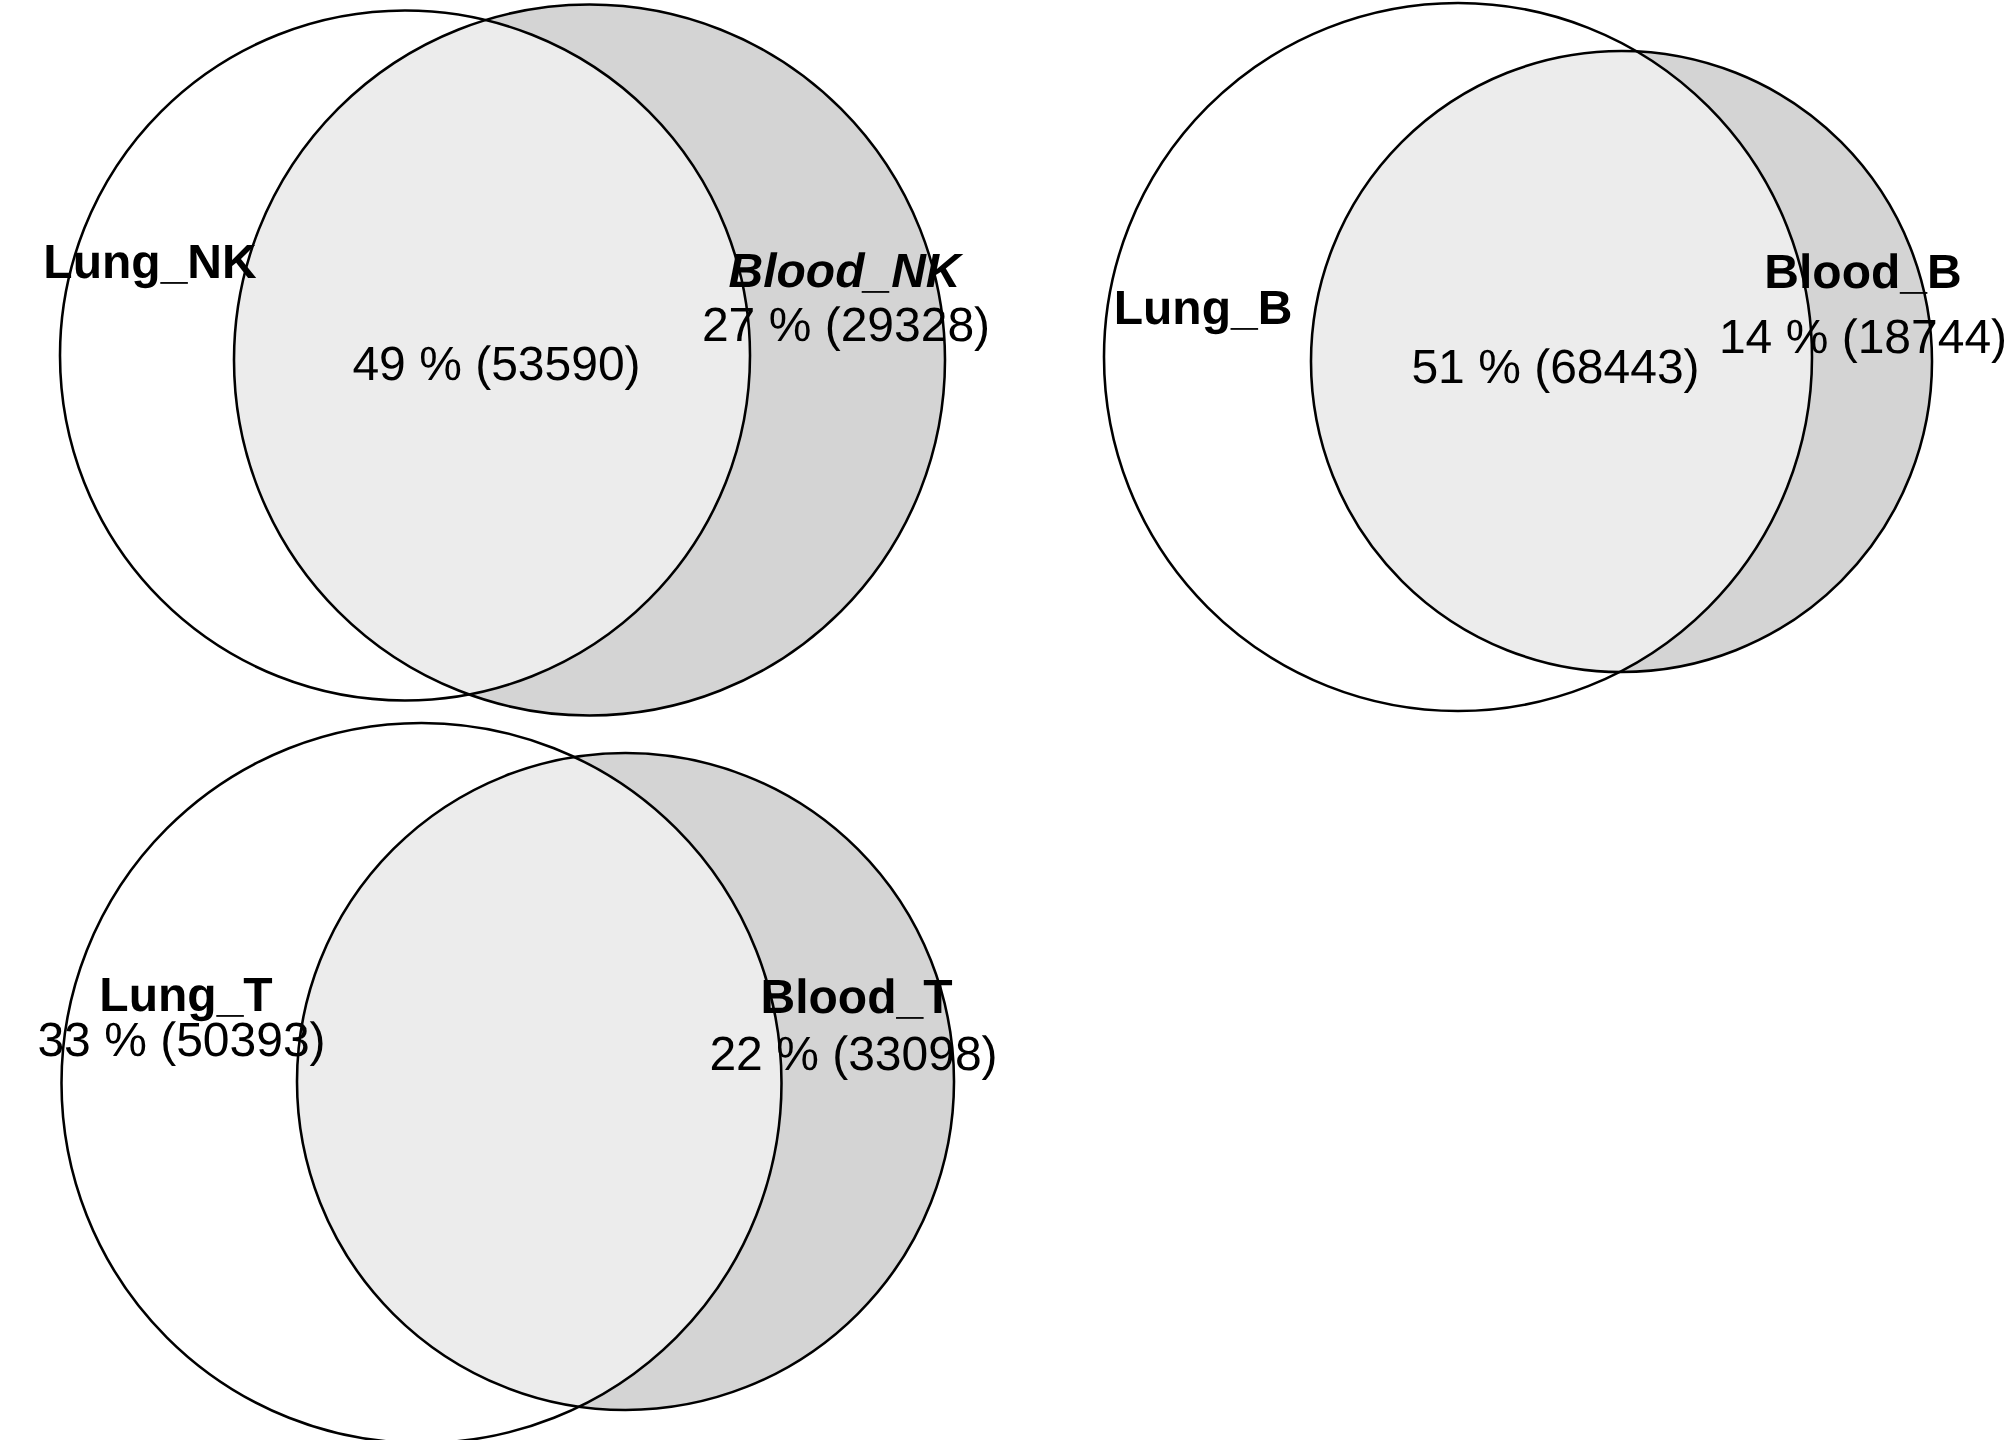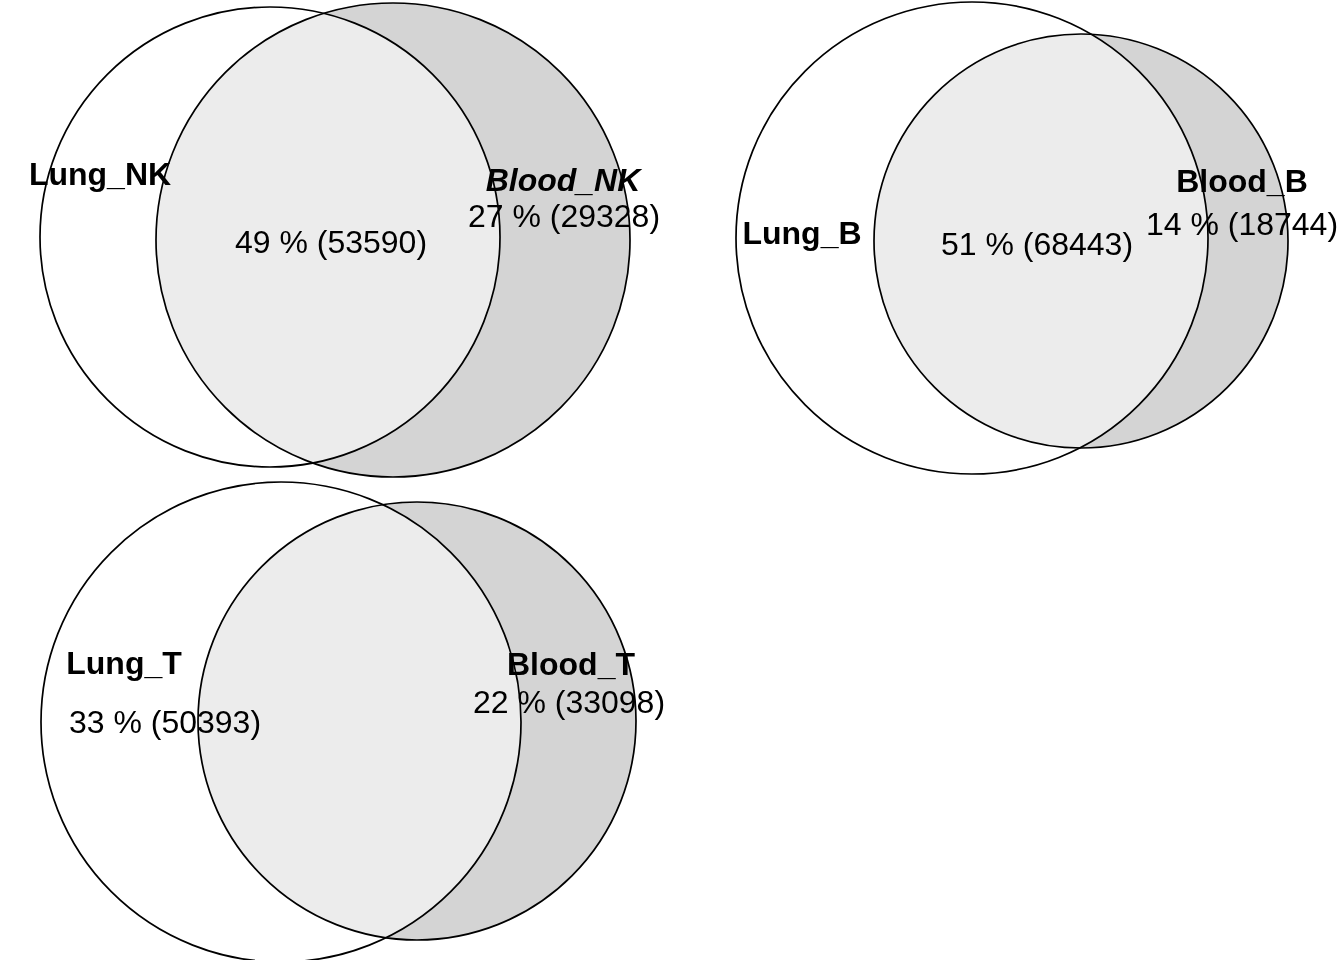--- a/index.html
+++ b/index.html
@@ -77,23 +77,23 @@
       <circle cx="281" cy="722" r="240" fill="none" stroke-width="1.7" stroke="#000000"></circle>
       <circle cx="417" cy="721" r="219" fill="none" stroke-width="1.7" stroke="#000000"></circle>
     </g>
   </svg>
 
   <div class="lbl name" style="left:100px;  top:174px;">Lung_NK</div>
   <div class="lbl value" style="left:331px;  top:242px;">49 % (53590)</div>
   <div class="lbl name" style="left:563px;  top:180px;font-style:italic;">Blood_NK</div>
   <div class="lbl value" style="left:564px;  top:216px;">27 % (29328)</div>
 
-  <div class="lbl name" style="left:802px;  top:205px;margin-top:28px;">Lung_B</div>
+  <div class="lbl name" style="left:802px;  top:205px;">Lung_B</div>
   <div class="lbl value" style="left:1037px; top:244px;">51 % (68443)</div>
   <div class="lbl name" style="left:1242px; top:181px;">Blood_B</div>
   <div class="lbl value" style="left:1242px; top:224px;">14 % (18744)</div>
 
   <div class="lbl name" style="left:124px;  top:663px;">Lung_T</div>
-  <div class="lbl value" style="left:121px;  top:722px;margin-left:44px;">33 % (50393)</div>
+  <div class="lbl value" style="left:121px;  top:693px;">33 % (50393)</div>
   <div class="lbl name" style="left:571px;  top:664px;">Blood_T</div>
   <div class="lbl value" style="left:569px;  top:702px;text-align:right;">22 % (33098)</div>
 
 </div>
 
 </body></html>

